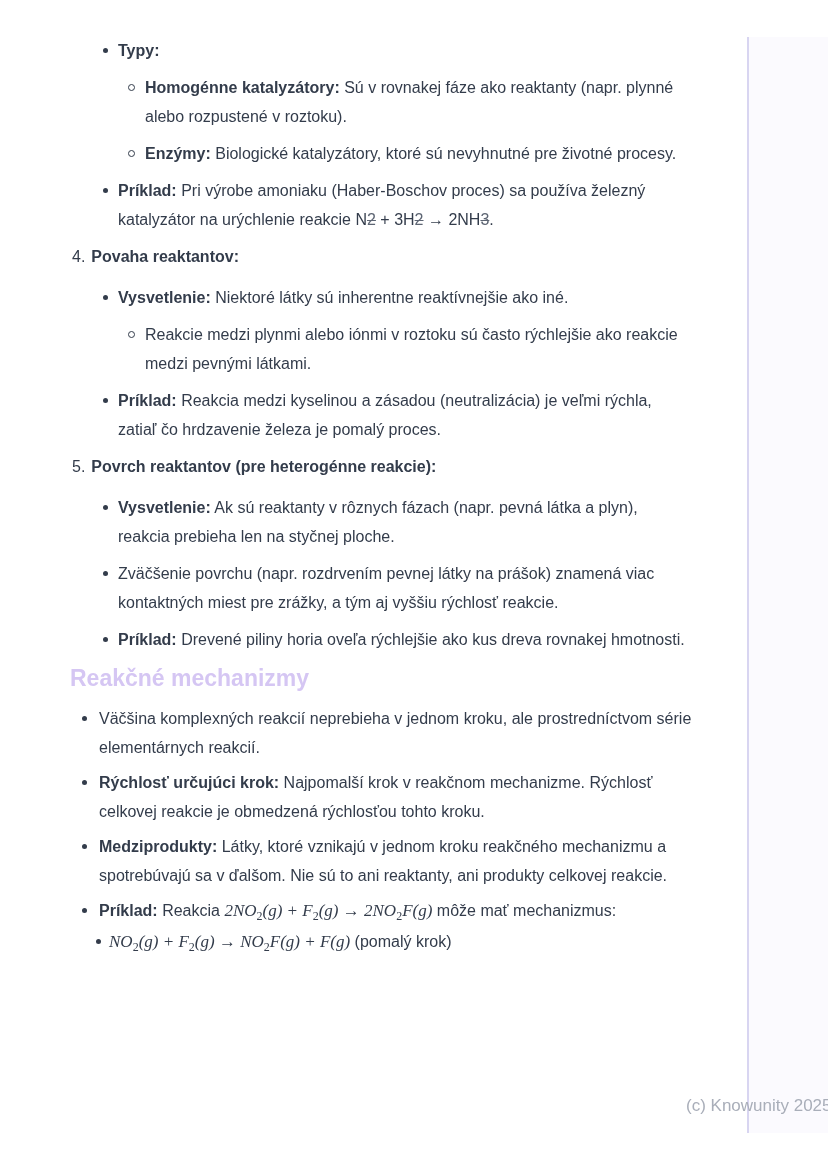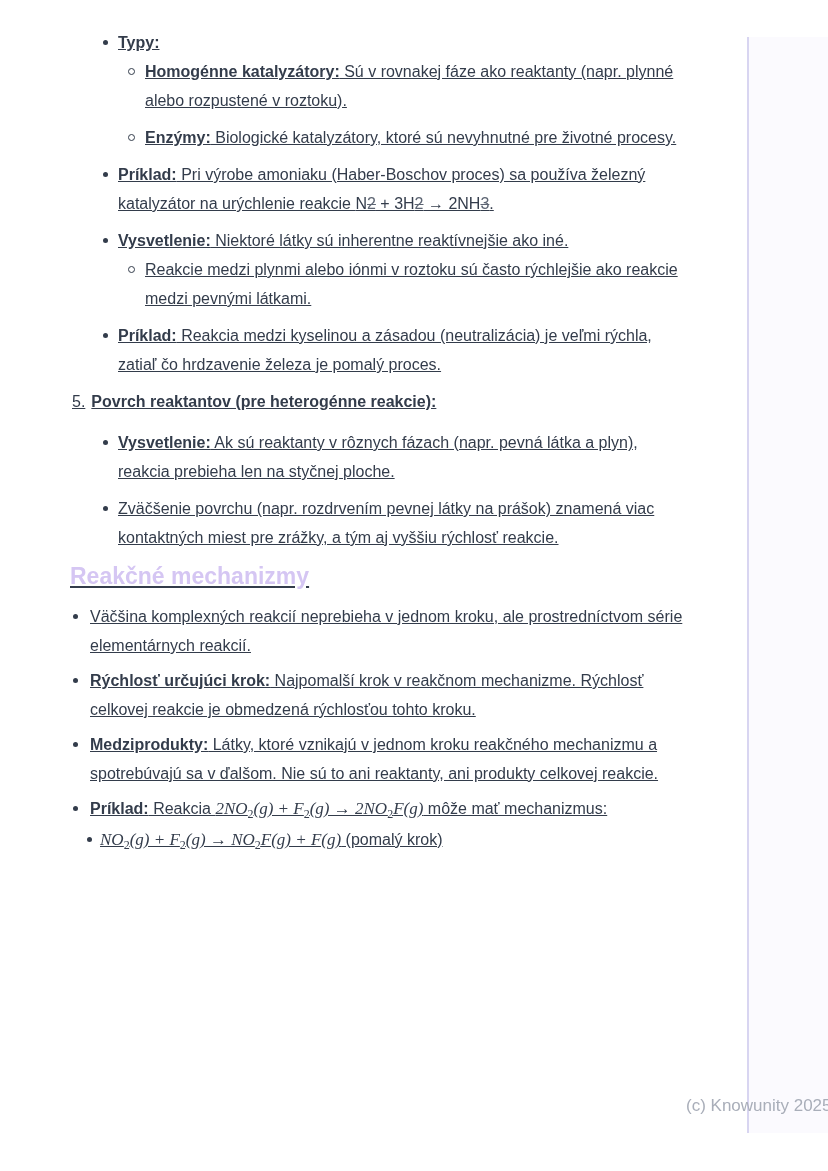--- a/index.html
+++ b/index.html
@@ -15,44 +15,43 @@
   }
   .page-edge {
     position: absolute;
     top: 37px; left: 747px;
     width: 81px; height: 1096px;
     background: #fbfafe;
     border-left: 2px solid #d8d5f1;
   }
   .content {
     position: absolute;
-    top: 4px; left: 70px;
+    top: 12px; left: 70px;
     width: 622px;
     padding-top: 24px;
-    text-decoration: underline;
   }
   .bold { font-weight: 700; }
   ul { list-style: none; margin: 0; padding: 0; }
 
   
   .li1 { position: relative; margin: 0 0 8px 48px; }
   .li1::before {
     content: ""; position: absolute; left: -15px; top: 12px;
     width: 5px; height: 5px; border-radius: 50%; background: #333c4b;
   }
   
-  .lv2 { margin-top: 0; }
+  .lv2 { margin-top: 8px; }
   .li2 { position: relative; margin: 0 0 8px 27px; }
   .li2::before {
     content: ""; position: absolute; left: -17px; top: 11px;
     width: 5px; height: 5px; border-radius: 50%;
     border: 1.5px solid #333c4b; background: transparent;
   }
   
-  .li0 { position: relative; margin: 0 0 6px 20px; }
+  .li0 { position: relative; margin: 0 0 6px 29px; }
   .li0::before {
     content: ""; position: absolute; left: -17px; top: 12px;
     width: 5px; height: 5px; border-radius: 50%; background: #333c4b;
   }
   
   .lv1m { margin-top: 2px; }
   .li1m { position: relative; margin: 0 0 6px 10px; }
   .li1m::before {
     content: ""; position: absolute; left: -13px; top: 12px;
     width: 5px; height: 5px; border-radius: 50%; background: #333c4b;
@@ -113,20 +112,23 @@
             <span class="bold">Enzýmy:</span><span> Biologické katalyzátory, ktoré sú nevyhnutné pre životné procesy.</span>
           </li>
         </ul>
       </li>
       <li class="li1">
         <span class="bold">Príklad:</span><span> Pri výrobe amoniaku (Haber-Boschov proces) sa používa železný katalyzátor na urýchlenie reakcie </span><span class="chem"><span>N</span><s>2</s><span> + 3H</span><s>2</s><span> → 2NH</span><s>3</s><span>.</span></span>
       </li>
     </ul>
 
     <div class="num-section">
+      <div class="num-title">
+        <span class="num">4.</span><span class="bold">Povaha reaktantov:</span>
+      </div>
       <ul class="lv1">
         <li class="li1">
           <span class="bold">Vysvetlenie:</span><span> Niektoré látky sú inherentne reaktívnejšie ako iné.</span>
           <ul class="lv2">
             <li class="li2"><span>Reakcie medzi plynmi alebo iónmi v roztoku sú často rýchlejšie ako reakcie medzi pevnými látkami.</span></li>
           </ul>
         </li>
         <li class="li1">
           <span class="bold">Príklad:</span><span> Reakcia medzi kyselinou a zásadou (neutralizácia) je veľmi rýchla, zatiaľ čo hrdzavenie železa je pomalý proces.</span>
         </li>
@@ -136,20 +138,23 @@
     <div class="num-section">
       <div class="num-title">
         <span class="num">5.</span><span class="bold">Povrch reaktantov (pre heterogénne reakcie):</span>
       </div>
       <ul class="lv1">
         <li class="li1">
           <span class="bold">Vysvetlenie:</span><span> Ak sú reaktanty v rôznych fázach (napr. pevná látka a plyn), reakcia prebieha len na styčnej ploche.</span>
         </li>
         <li class="li1">
           <span>Zväčšenie povrchu (napr. rozdrvením pevnej látky na prášok) znamená viac kontaktných miest pre zrážky, a tým aj vyššiu rýchlosť reakcie.</span>
+        </li>
+        <li class="li1">
+          <span class="bold">Príklad:</span><span> Drevené piliny horia oveľa rýchlejšie ako kus dreva rovnakej hmotnosti.</span>
         </li>
       </ul>
     </div>
 
     <h2 class="heading">Reakčné mechanizmy</h2>
     <ul>
       <li class="li0">
         <span>Väčšina komplexných reakcií neprebieha v jednom kroku, ale prostredníctvom série elementárnych reakcií.</span>
       </li>
       <li class="li0">

